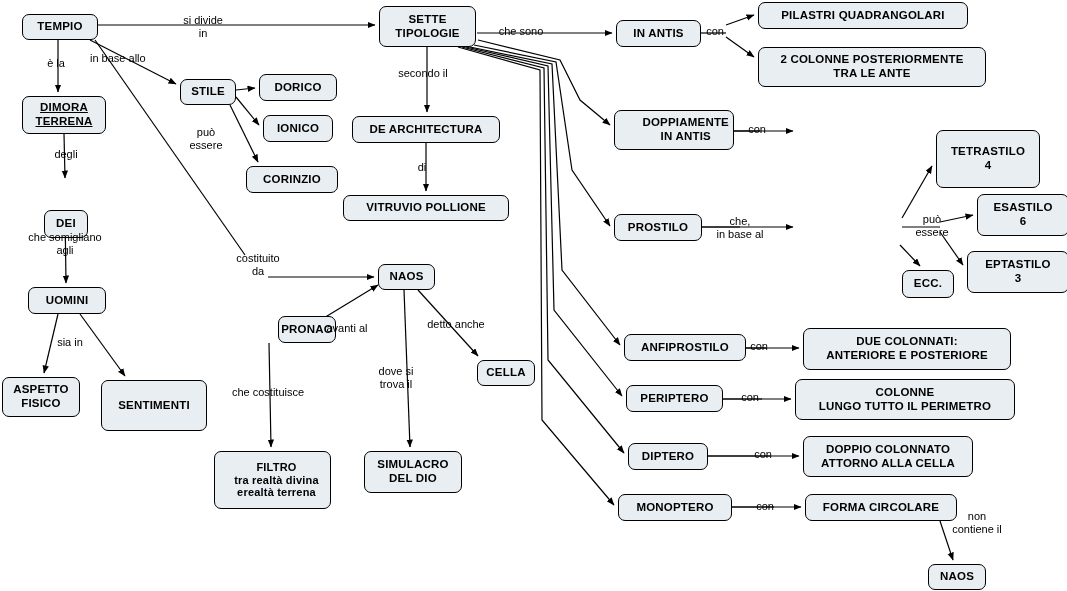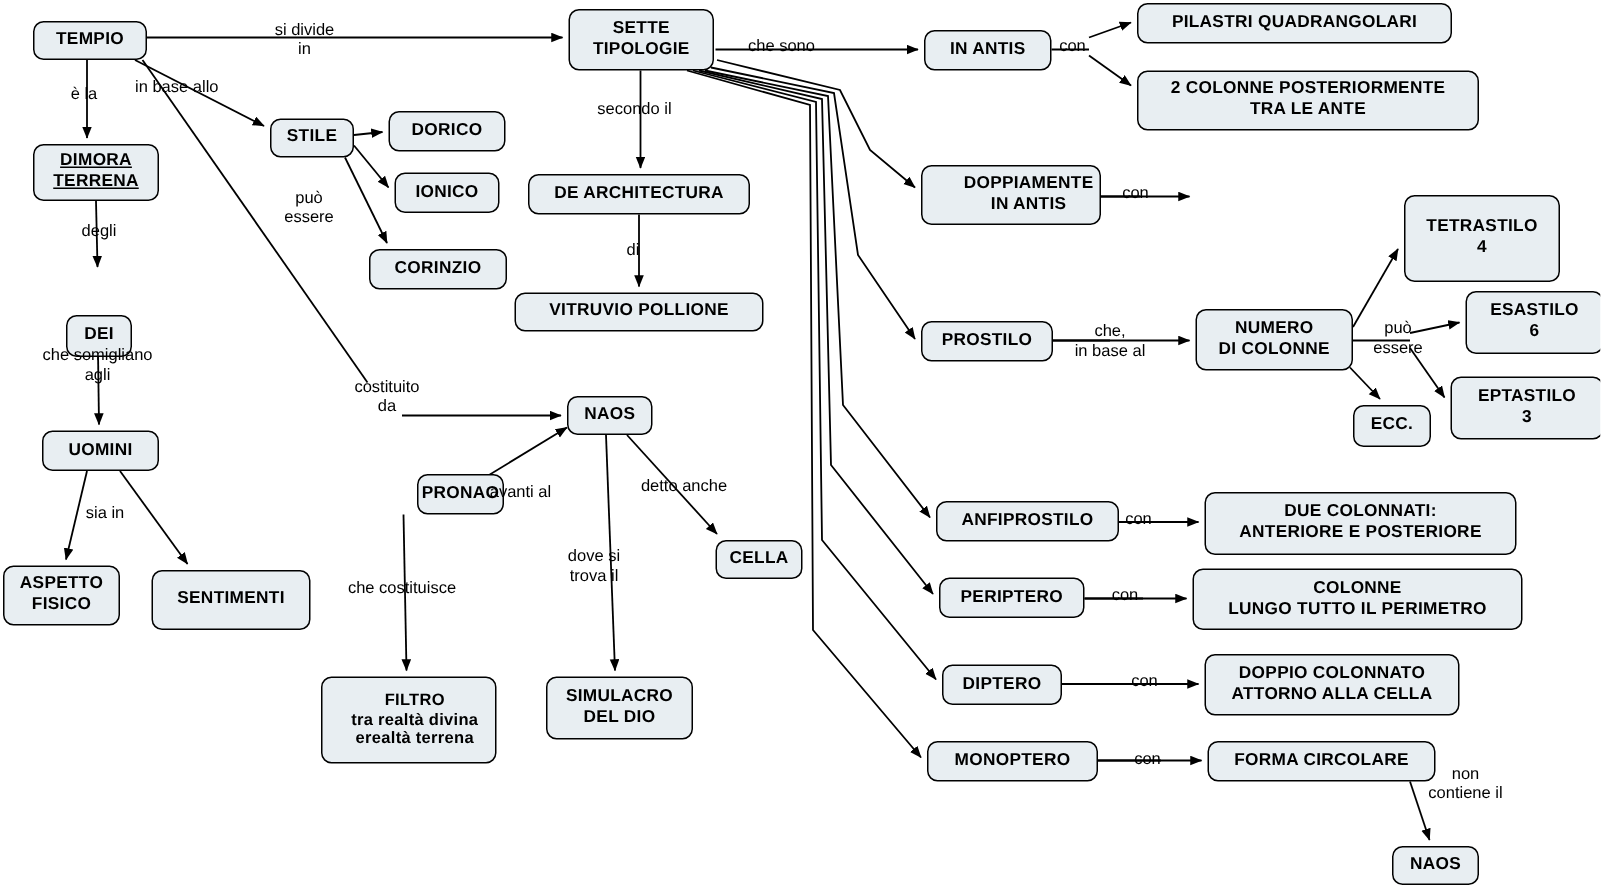--- a/index.html
+++ b/index.html
@@ -154,21 +154,21 @@
   <div class="node" style="left:44px;top:182px;width:44px;height:28px;margin-top:28px;">
       <span>DEI</span>
     </div>
   <div class="node" style="left:28px;top:287px;width:78px;height:27px;">
       <span>UOMINI</span>
     </div>
   <div class="node" style="left:2px;top:377px;width:78px;height:40px;">
       <span style="white-space:pre-line;">ASPETTO
 FISICO</span>
     </div>
-  <div class="node" style="left:101px;top:380px;width:106px;height:40px;text-align:center;">
+  <div class="node" style="left:101px;top:380px;width:106px;height:51px;text-align:center;">
       <span>SENTIMENTI</span>
     </div>
   <div class="node" style="left:180px;top:79px;width:56px;height:26px;">
       <span>STILE</span>
     </div>
   <div class="node" style="left:259px;top:74px;width:78px;height:27px;">
       <span>DORICO</span>
     </div>
   <div class="node" style="left:263px;top:115px;width:70px;height:27px;">
       <span>IONICO</span>
@@ -213,24 +213,20 @@
   <div class="node" style="left:758px;top:47px;width:228px;height:40px;">
       <span style="white-space:pre-line;">2 COLONNE POSTERIORMENTE
 TRA LE ANTE</span>
     </div>
   <div class="node" style="left:614px;top:110px;width:120px;height:40px;justify-content:flex-end;">
       <span style="white-space:pre-line;">DOPPIAMENTE
 IN  ANTIS</span>
     </div>
   <div class="node" style="left:614px;top:214px;width:88px;height:27px;">
       <span>PROSTILO</span>
-    </div>
-  <div class="node" style="left:797px;top:206px;width:105px;height:41px;">
-      <span style="white-space:pre-line;">NUMERO
-DI COLONNE</span>
     </div>
   <div class="node" style="left:936px;top:130px;width:104px;height:58px;">
       <span style="white-space:pre-line;">TETRASTILO
 4</span>
     </div>
   <div class="node" style="left:977px;top:194px;width:92px;height:42px;">
       <span style="white-space:pre-line;">ESASTILO
 6</span>
     </div>
   <div class="node" style="left:967px;top:251px;width:102px;height:42px;">

